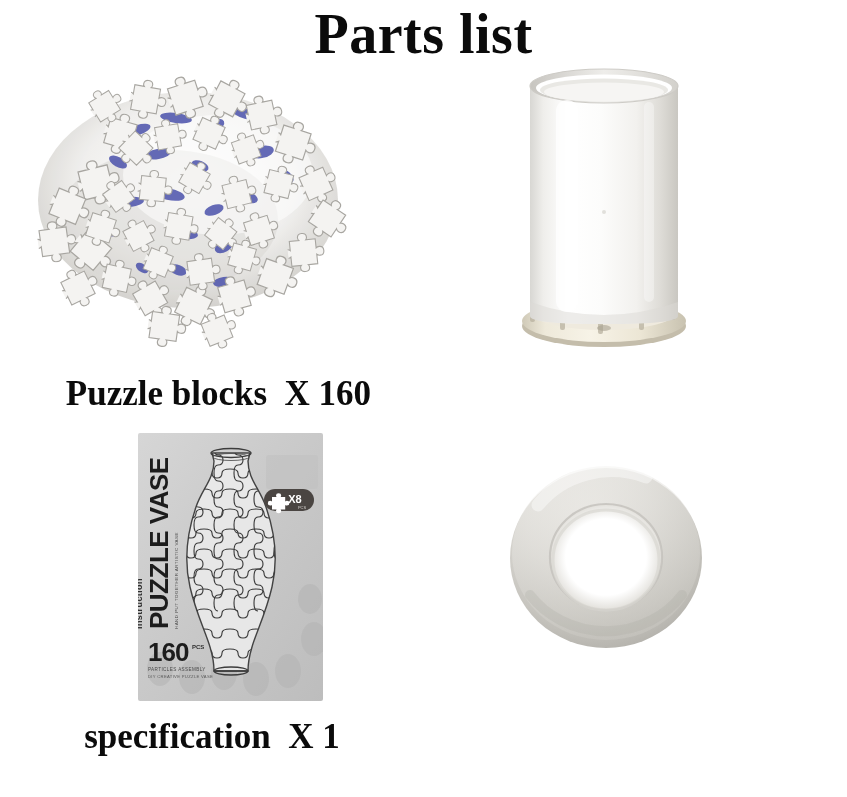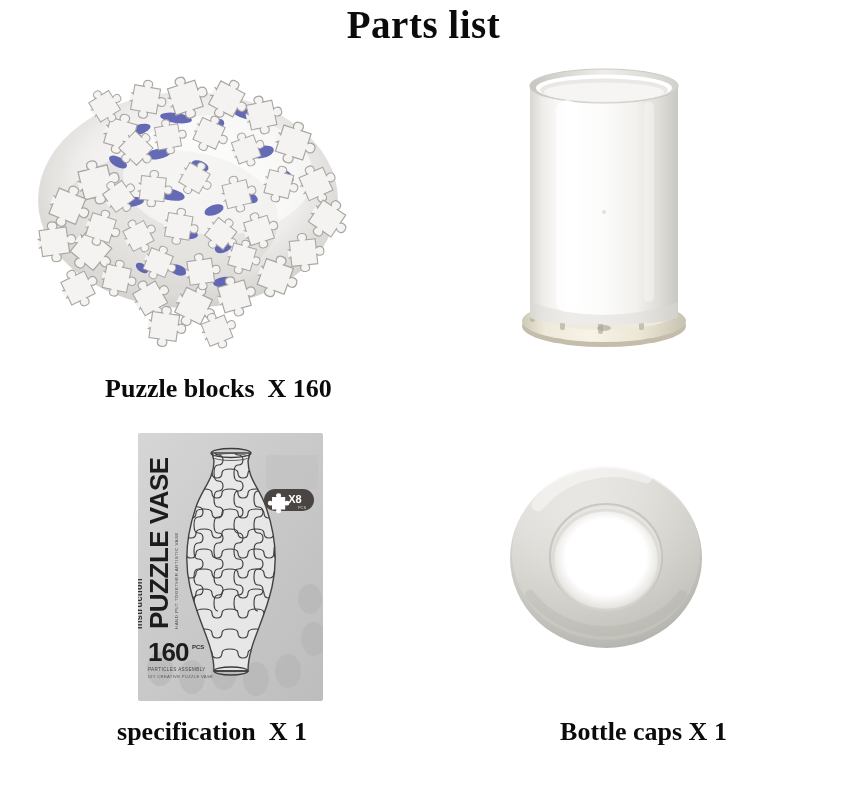--- a/index.html
+++ b/index.html
@@ -19,21 +19,21 @@
 
   
   .page-title {
     position: absolute;
     top: 2px;
     left: 0;
     width: 847px;
     text-align: center;
     font-family: "Liberation Serif", "DejaVu Serif", serif;
     font-weight: bold;
-    font-size: 39px;
+    font-size: 56px;
     letter-spacing: 0.5px;
     color: #0b0b0b;
   }
 
   
   .parts-grid {
     position: absolute;
     top: 62px;
     left: 0;
     width: 847px;
@@ -56,21 +56,21 @@
     width: 423px;
     height: 300px;
   }
   .part-label {
     position: absolute;
     left: 0;
     width: 423px;
     text-align: center;
     font-family: "Liberation Serif", "DejaVu Serif", serif;
     font-weight: bold;
-    font-size: 26px;
+    font-size: 35px;
     color: #0b0b0b;
     white-space: pre;
   }
   .cell-r0c0 .part-label,
   .cell-r0c1 .part-label { top: 312px; }
   .cell-r1c0 .part-label,
   .cell-r1c1 .part-label { top: 300px; }
 
   
   .cell-r0c0 .part-label { padding-left: 14px; box-sizing: border-box; }
@@ -425,16 +425,15 @@
 
           <ellipse cx="110" cy="100" rx="56" ry="53" fill="none" stroke="#c3c1bb" stroke-width="2.2" opacity="0.8"></ellipse>
           <ellipse cx="110" cy="103" rx="53" ry="50" fill="none" stroke="#d9d7d2" stroke-width="3" opacity="0.7"></ellipse>
 
           <path d="M42 48 A92 86 0 0 1 150 20" fill="none" stroke="#ffffff" stroke-width="13" opacity="0.42" stroke-linecap="round"></path>
 
           <path d="M34 138 A94 88 0 0 0 186 138" fill="none" stroke="#a8a6a0" stroke-width="10" opacity="0.24" stroke-linecap="round"></path>
         </svg>
       </div>
     </div>
-    <div class="part-label">Bottle caps X 1</div>
   </div>
 
 </div>
 
 </body></html>

